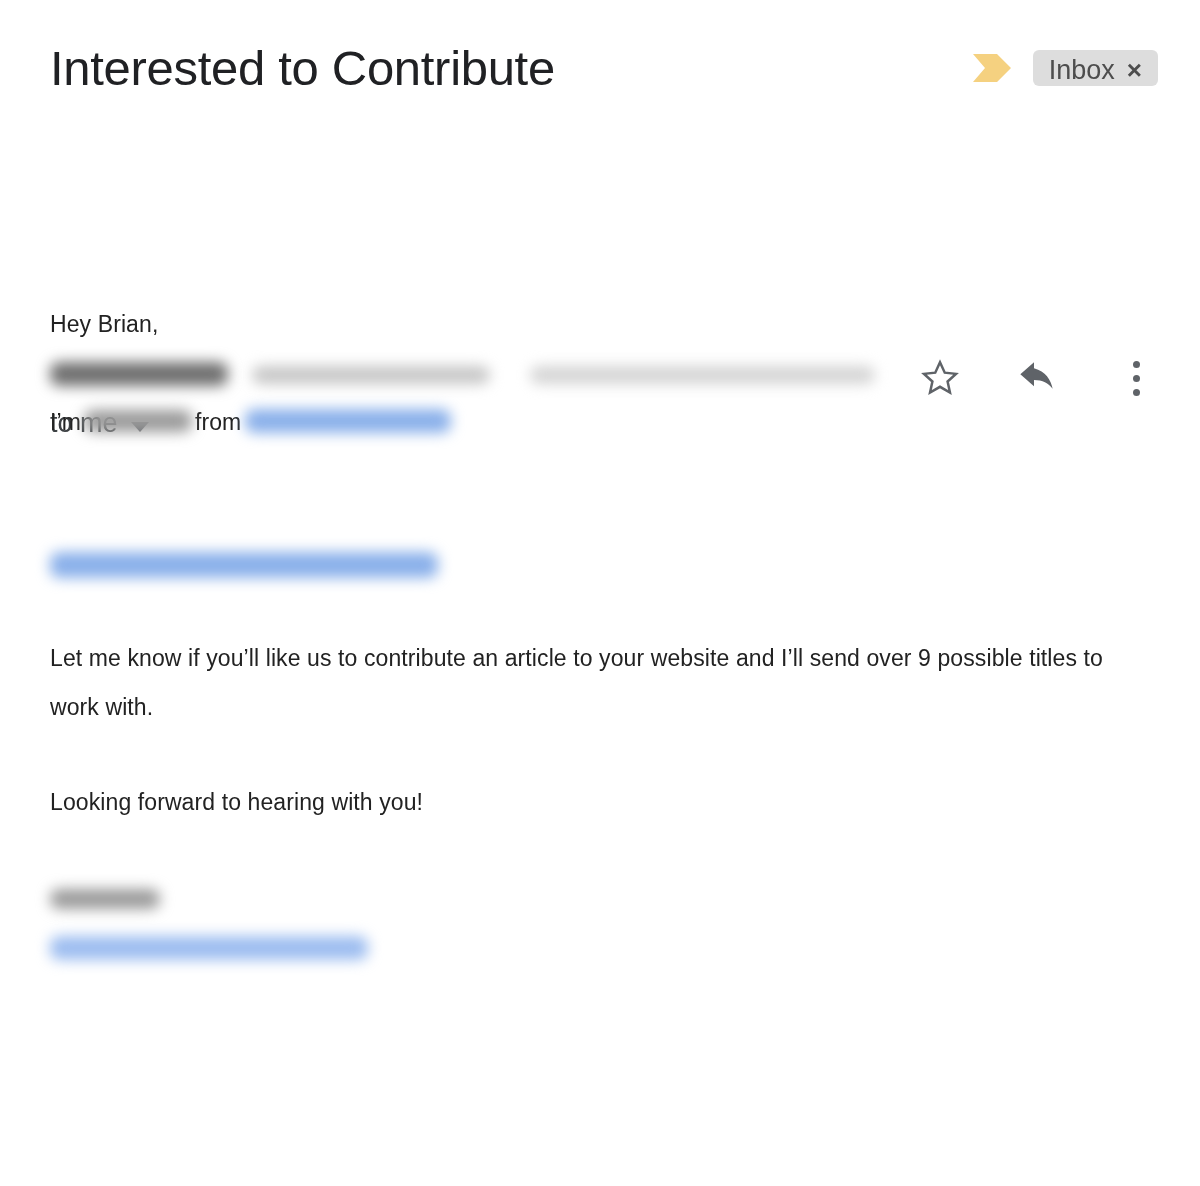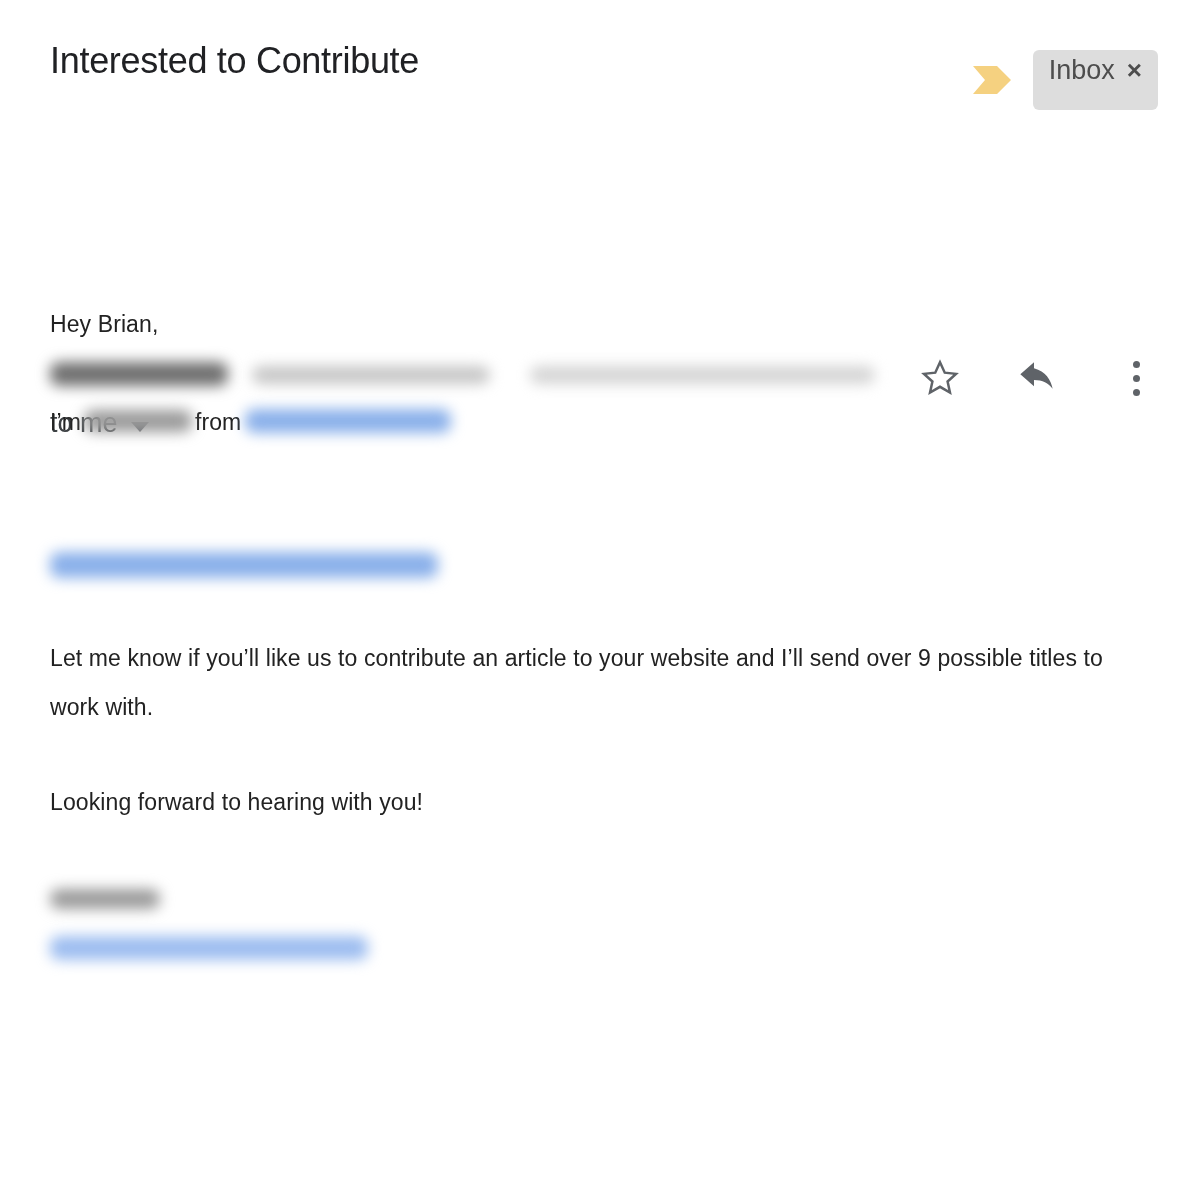--- a/index.html
+++ b/index.html
@@ -22,21 +22,21 @@
     left: 0; top: 0;
     width: 1200px;
     height: 150px;
     display: flex;
     align-items: flex-start;
   }
   .subject-title {
     position: absolute;
     left: 50px;
     top: 40px;
-    font-size: 36px;
+    font-size: 49px;
     font-weight: 300;
     letter-spacing: -0.3px;
     line-height: 1.15;
     color: #202124;
     white-space: nowrap;
   }
   .subject-right {
     position: absolute;
     right: 42px;
     top: 50px;
@@ -48,21 +48,21 @@
     width: 44px;
     height: 34px;
     display: block;
   }
   .label-chip {
     display: inline-flex;
     align-items: center;
     gap: 12px;
     background: #dddddd;
     border-radius: 6px;
-    padding: 7px 16px 26px 16px;
+    padding: 7px 16px 2px 16px;
     font-size: 27px;
     font-weight: 400;
     color: #4d4d4d;
     line-height: 1;
     white-space: nowrap;
   }
   .label-chip-close {
     font-size: 26px;
     font-weight: 700;
     color: #4d4d4d;

